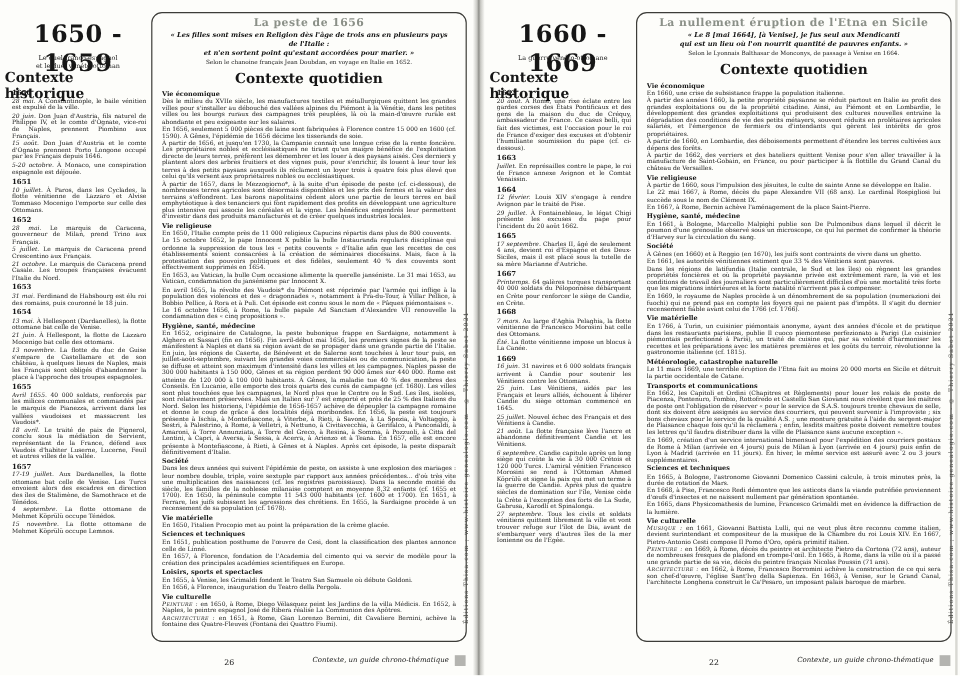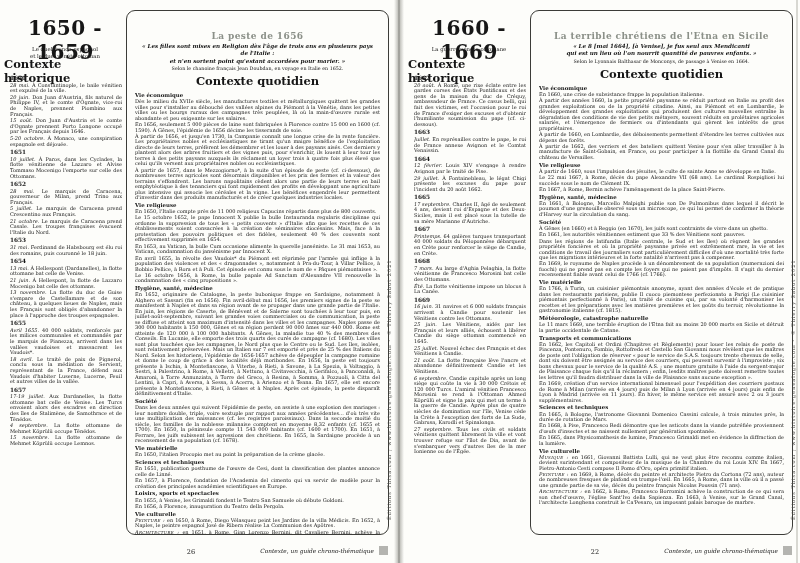--- a/index.html
+++ b/index.html
@@ -19,21 +19,21 @@
   .hist-head{position:absolute;top:57px;left:4px;width:122px;text-align:left;
              font-size:11.5px;font-weight:bold;}
   .timeline{position:absolute;top:73px;left:10px;width:112px;bottom:24px;overflow:hidden;
             font-size:5px;line-height:5.6px;text-align:justify;}
   .timeline .year{font-weight:bold;font-size:5.8px;margin:3px 0 1px 0;}
   .timeline p.entry{margin:0 0 1px 0;}
   .timeline .date{font-style:italic;}
 
   .qbox{position:absolute;top:10px;left:126px;right:5px;bottom:28px;
         border:1px solid #3c3c38;border-radius:9px;overflow:hidden;}
-  .qbox-title{margin-top:20px;text-align:center;font-size:9px;font-weight:bold;
+  .qbox-title{margin-top:4px;text-align:center;font-size:9px;font-weight:bold;
               color:#8b9088;letter-spacing:0.4px;}
   .qbox-quote{margin:2px auto 0 auto;width:92%;text-align:center;font-size:5.6px;
               line-height:1.3;font-style:italic;font-weight:bold;white-space:pre-line;}
   .qbox-attrib{margin:1px auto 0 auto;width:92%;text-align:center;font-size:4.8px;}
   .quot-head{margin-top:3px;text-align:center;font-size:11.5px;font-weight:bold;}
   .sections{margin:3px 8px 0 8px;font-size:5px;line-height:5.5px;text-align:justify;overflow:hidden;}
   .sections .sec-head{font-weight:bold;font-size:5.4px;margin:2.4px 0 0.6px 0;text-align:left;}
   .sections p.para{margin:0 0 0.8px 0;}
   .sections .lead{font-variant:small-caps;font-style:italic;letter-spacing:0.3px;}
 
@@ -151,21 +151,21 @@
         <div class="year">1669</div>
         <p class="entry"><span class="date">16 juin. </span>31 navires et 6 000 soldats français arrivent à Candie pour soutenir les Vénitiens contre les Ottomans.</p>
         <p class="entry"><span class="date">25 juin. </span>Les Vénitiens, aidés par les Français et leurs alliés, échouent à libérer Candie du siège ottoman commencé en 1645.</p>
         <p class="entry"><span class="date">25 juillet. </span>Nouvel échec des Français et des Vénitiens à Candie.</p>
         <p class="entry"><span class="date">21 août. </span>La flotte française lève l'ancre et abandonne définitivement Candie et les Vénitiens.</p>
         <p class="entry"><span class="date">6 septembre. </span>Candie capitule après un long siège qui coûte la vie à 30 000 Crétois et 120 000 Turcs. L'amiral vénitien Francesco Morosini se rend à l'Ottoman Ahmed Köprülü et signe la paix qui met un terme à la guerre de Candie. Après plus de quatre siècles de domination sur l'île, Venise cède la Crète à l'exception des forts de La Sude, Gabrusa, Karodli et Spinalonga.</p>
         <p class="entry"><span class="date">27 septembre. </span>Tous les civils et soldats vénitiens quittent librement la ville et vont trouver refuge sur l'îlot de Dia, avant de s'embarquer vers d'autres îles de la mer Ionienne ou de l'Égée.</p>
       </div>
 
     <div class="qbox">
-      <div class="qbox-title">La terrible chrétiens de l'Etna en Sicile</div>
+      <div class="qbox-title">La nullement éruption de l'Etna en Sicile</div>
       <div class="qbox-quote">« Le 8 [mai 1664], [à Venise], je fus seul aux Mendicanti
 qui est un lieu où l'on nourrit quantité de pauvres enfants. »</div>
       <div class="qbox-attrib">Selon le Lyonnais Balthasar de Monconys, de passage à Venise en 1664.</div>
       <div class="quot-head">Contexte quotidien</div>
       <div class="sections">
           <div class="sec-head">Vie économique</div>
           <p class="para">En 1660, une crise de subsistance frappe la population italienne.</p>
           <p class="para">À partir des années 1660, la petite propriété paysanne se réduit partout en Italie au profit des grandes exploitations ou de la propriété citadine. Ainsi, au Piémont et en Lombardie, le développement des grandes exploitations qui produisent des cultures nouvelles entraîne la dégradation des conditions de vie des petits métayers, souvent réduits en prolétaires agricoles salariés, et l'émergence de fermiers ou d'intendants qui gèrent les intérêts de gros propriétaires.</p>
           <p class="para">À partir de 1660, en Lombardie, des déboisements permettent d'étendre les terres cultivées aux dépens des forêts.</p>
           <p class="para">À partir de 1662, des verriers et des bateliers quittent Venise pour s'en aller travailler à la manufacture de Saint-Gobain, en France, ou pour participer à la flottille du Grand Canal du château de Versailles.</p>

